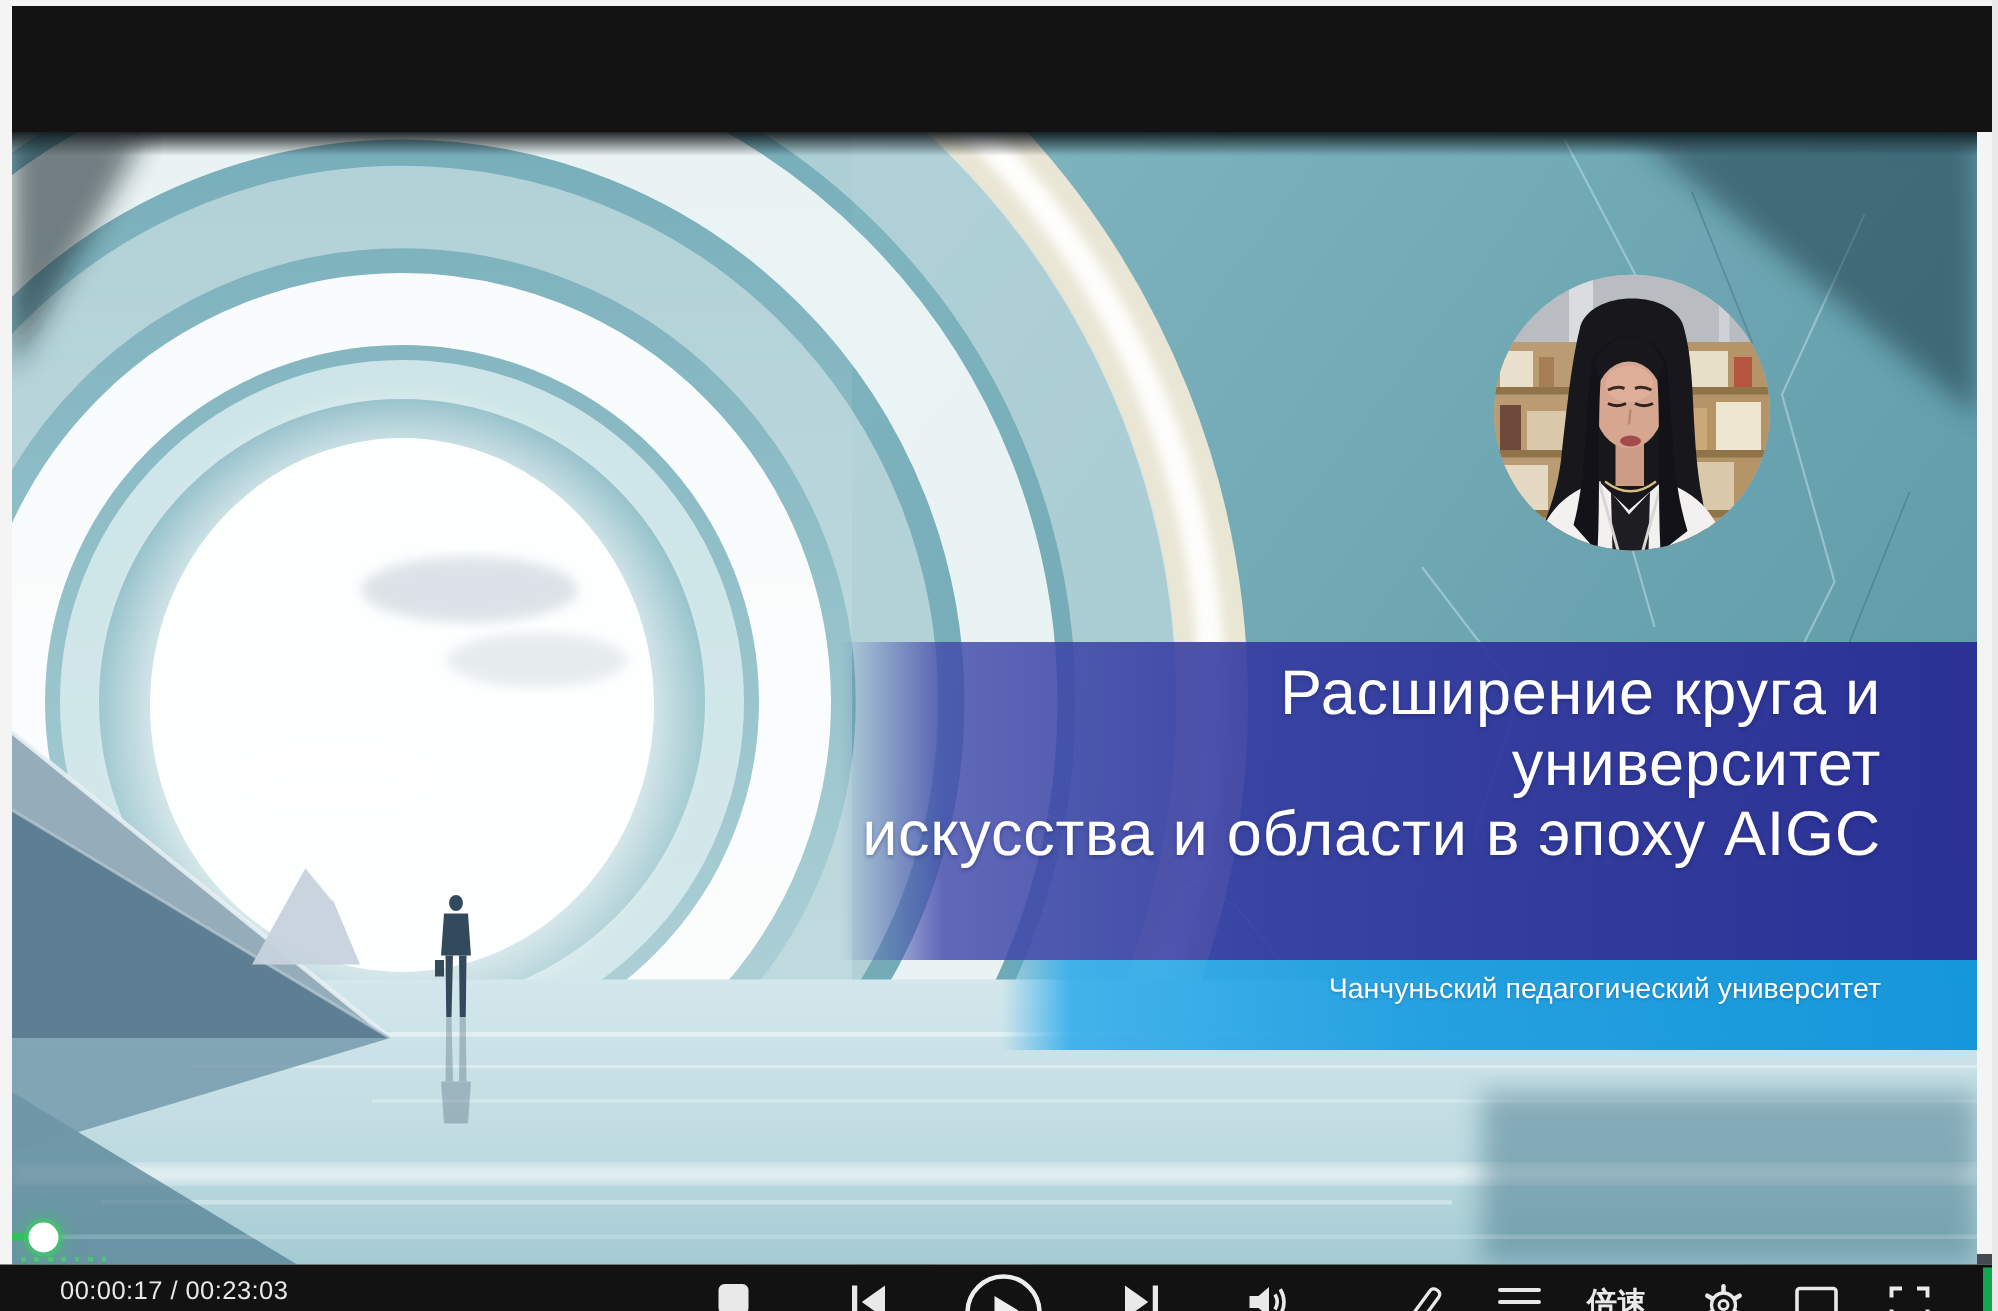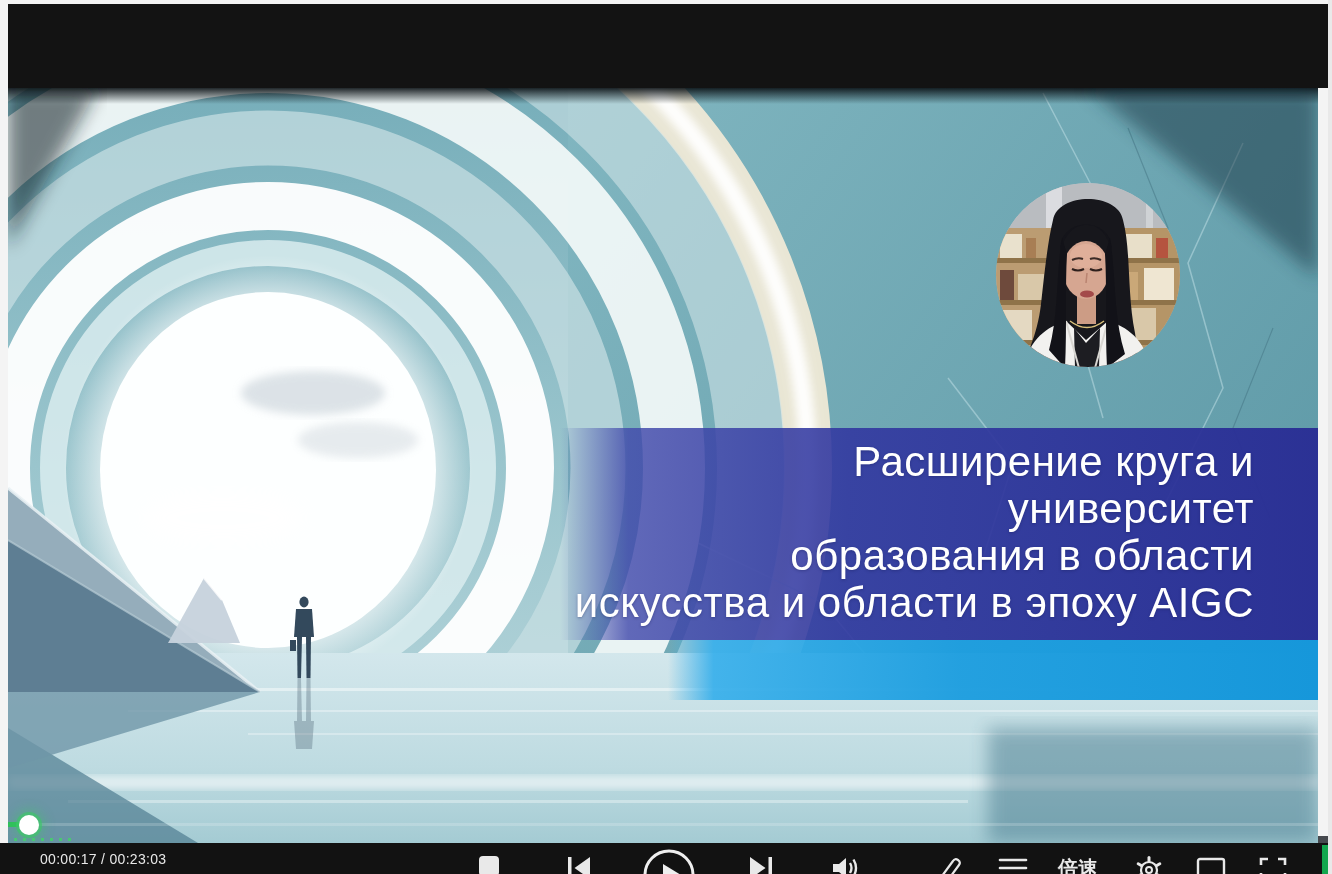--- a/index.html
+++ b/index.html
@@ -21,21 +21,21 @@
     color:#ffffff;font-size:19px;line-height:25px;white-space:nowrap;text-shadow:0 1px 2px rgba(10,60,110,.35);}
   
   .progress-track{position:absolute;left:0;top:735px;width:100%;height:3px;background:rgba(255,255,255,.18);}
   .progress-played{position:absolute;left:0;top:734px;width:12px;height:5px;background:#2fc05a;}
   .progress-handle{position:absolute;left:11px;top:727px;width:20px;height:20px;border-radius:50%;
     background:#ffffff;box-shadow:0 0 0 3px rgba(62,200,104,.65),0 0 12px 5px rgba(62,200,104,.45);}
   .progress-dots{position:absolute;left:6px;top:750px;width:62px;height:3px;
     background:repeating-linear-gradient(90deg,rgba(70,205,110,.9) 0 3px,transparent 3px 9px);}
   
   #controlbar{position:absolute;left:0;top:843px;width:1332px;height:31px;background:#121212;overflow:hidden;}
-  #time{position:absolute;left:40px;top:8px;color:#e8e8e8;font-size:14px;letter-spacing:.3px;}
+  #time{position:absolute;left:40px;top:8px;color:#e8e8e8;font-size:17px;letter-spacing:.3px;}
   .cicon{position:absolute;top:12px;}
   #speed{position:absolute;left:1058px;top:12px;color:#e9e9e9;font-size:20px;font-weight:bold;
          font-family:"Liberation Sans",sans-serif;}
   .track-stub{position:absolute;left:1318px;top:836px;width:14px;height:7px;background:#46494e;}
   .green-bar{position:absolute;left:1322px;top:845px;width:10px;height:29px;background:#12a74e;}
 </style>
 </head>
 <body>
 
 <div id="screen">
@@ -194,25 +194,25 @@
           <ellipse cx="1079" cy="206" rx="7" ry="3.6" fill="#a34a4a"></ellipse>
           <path d="M1062 233 Q1079 246 1096 233" stroke="#d9c07a" stroke-width="1.5" fill="none"></path>
         </g>
       </g>
     </svg>
 
     <div class="title-band"></div>
     <div class="title-text">
       <div>Расширение круга и</div>
       <div>университет</div>
-      <div>образования в области</div>
       <div>искусства и области в эпоху AIGC</div>
     </div>
     <div class="subtitle-band"></div>
     <div class="subtitle-text">
+      <div>Чанчуньский педагогический университет</div>
     </div>
 
     <div class="progress-track"></div>
     <div class="progress-played"></div>
     <div class="progress-handle"></div>
     <div class="progress-dots"></div>
   </div>
 
   <div class="track-stub"></div>
 

